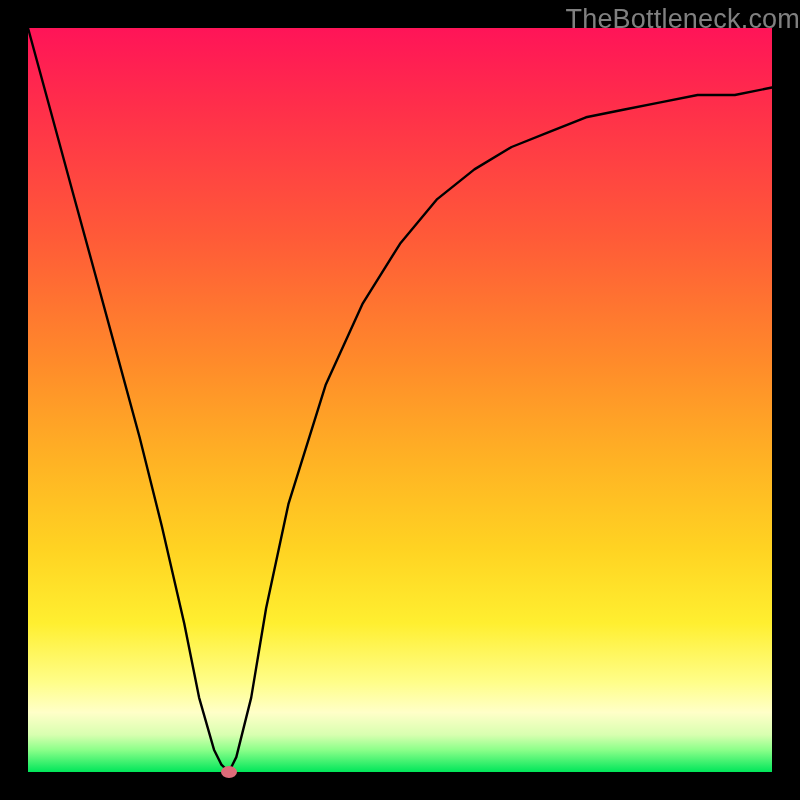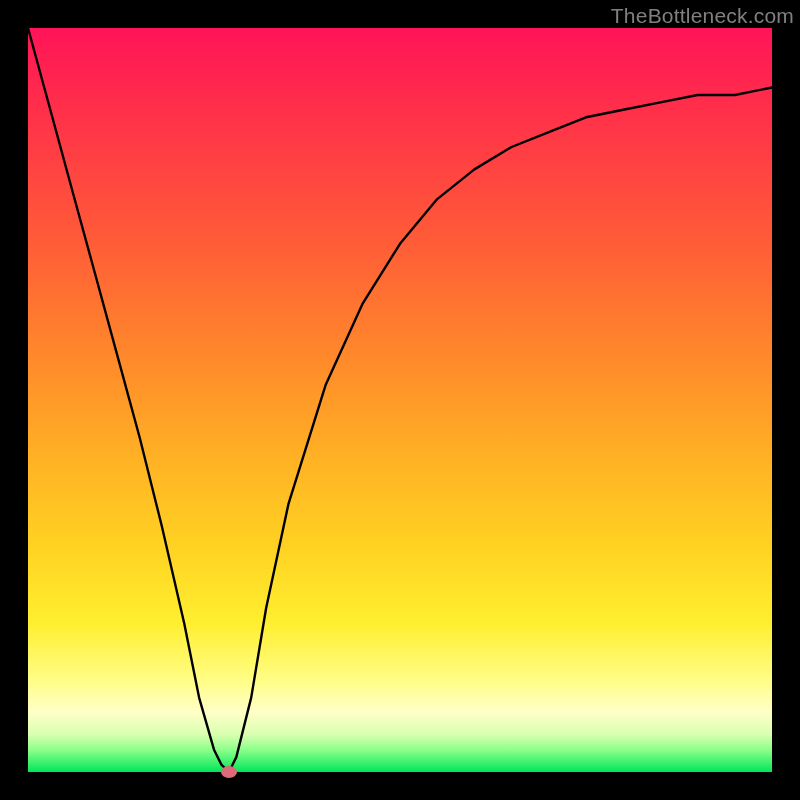--- a/index.html
+++ b/index.html
@@ -38,23 +38,23 @@
       #fffe8a 88%,
       #ffffc8 92%,
       #d8ffb0 95%,
       #8dff8a 97%,
       #00e65a 100%
     );
   }
   .watermark {
     position: absolute;
     top: 4px;
-    right: 6px;
+    right: 0;
     color: #808080;
-    font-size: 21px;
+    font-size: 27px;
     font-weight: 500;
     letter-spacing: 0.2px;
     font-family: Arial, Helvetica, sans-serif;
     pointer-events: none;
   }
   svg.curve {
     position: absolute;
     top: 0;
     left: 0;
     width: 744px;

